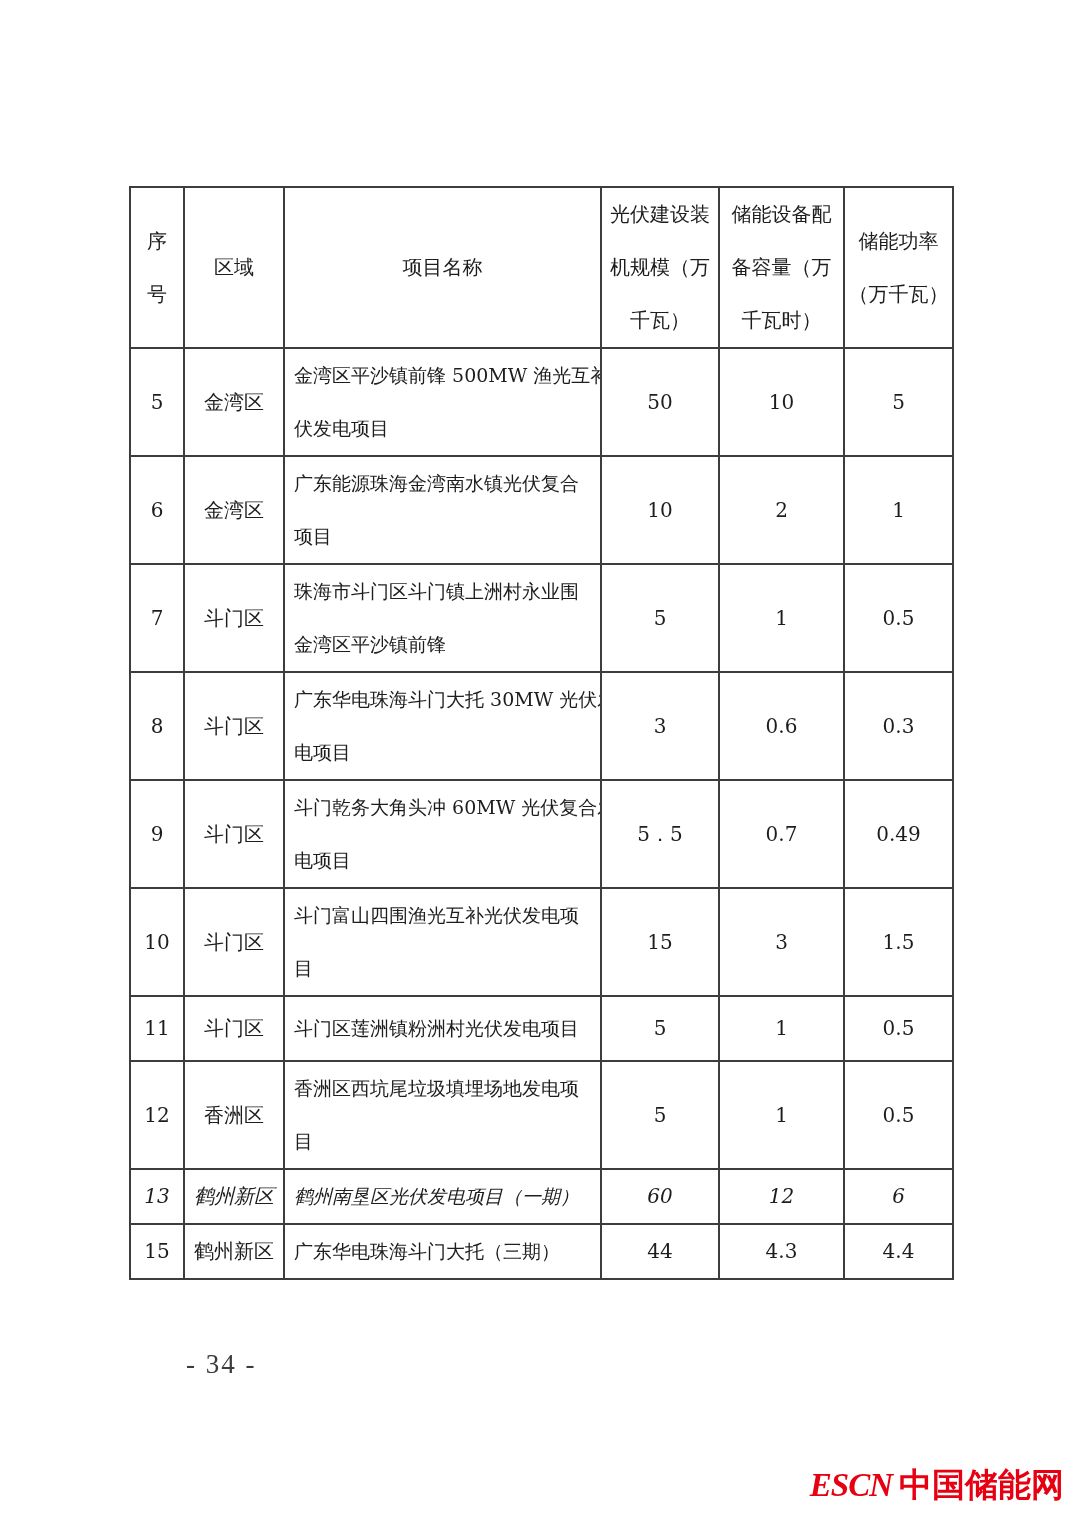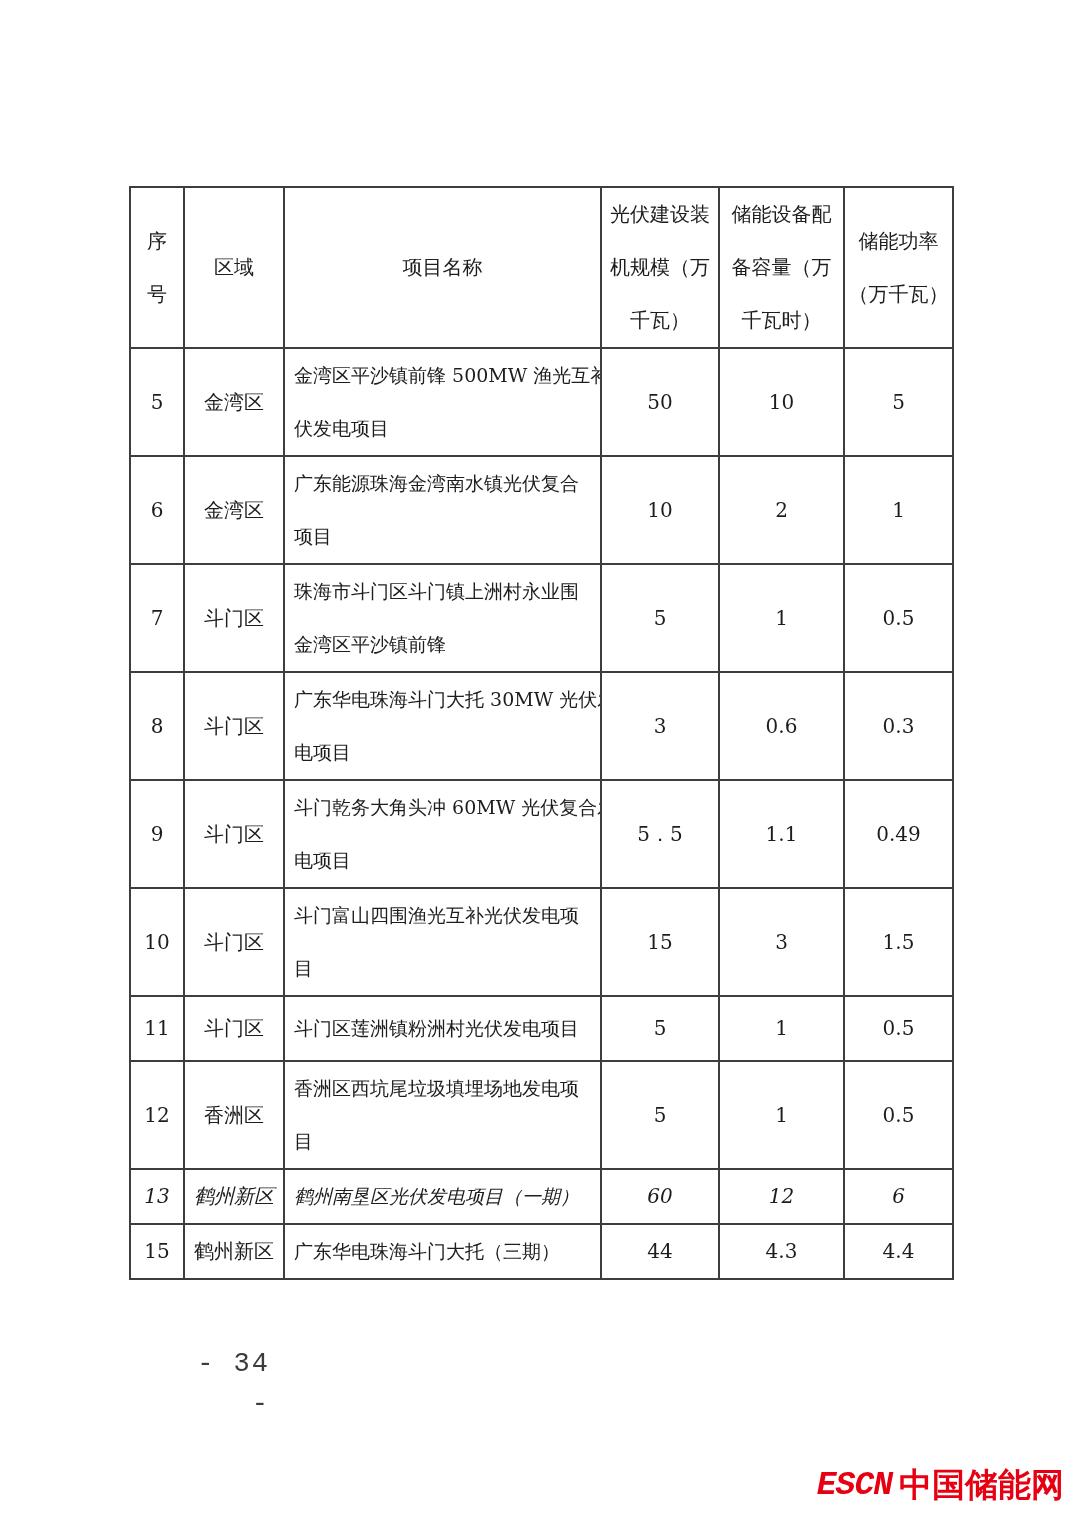--- a/index.html
+++ b/index.html
@@ -43,38 +43,38 @@
   }
   .doc-table thead tr { height: 157px; }
   .doc-table td.col-project {
     text-align: left;
     padding: 0 4px 0 9px;
     font-size: 19px;
     white-space: pre;
   }
   .page-number {
     position: absolute;
-    left: 180px;
+    left: 186px;
     top: 1344px;
     width: 90px;
     font-size: 27px;
     line-height: 40px;
-    text-align: right;
+    text-align: left;
     letter-spacing: 2px;
     color: #3c3c3c;
-    font-family: Liberation Mono, monospace;
+    font-family: Liberation Serif, serif;
   }
   .logo {
     position: absolute;
     right: 16px;
     top: 1465px;
     height: 40px;
     display: flex;
     align-items: center;
-    font-family: Liberation Mono, monospace;
+    font-family: Liberation Serif, serif;
     font-weight: 800;
     font-size: 33px;
     white-space: nowrap;
   }
   .logo .logo-latin {
     font-style: italic;
     letter-spacing: -1px;
     margin-right: 7px;
   }
   .logo .logo-cjk {
@@ -149,21 +149,21 @@
           <td class="col-pv-scale">3</td>
           <td class="col-storage-capacity">0.6</td>
           <td class="col-storage-power">0.3</td>
         </tr>
         <tr style="height: 108px;">
           <td class="col-no">9</td>
           <td class="col-region">斗门区</td>
           <td class="col-project">斗门乾务大角头冲 60MW 光伏复合发
 电项目</td>
           <td class="col-pv-scale">5．5</td>
-          <td class="col-storage-capacity">1.1</td>
+          <td class="col-storage-capacity">0.7</td>
           <td class="col-storage-power">0.49</td>
         </tr>
         <tr style="height: 100px;">
           <td class="col-no">10</td>
           <td class="col-region">斗门区</td>
           <td class="col-project">斗门富山四围渔光互补光伏发电项
 目</td>
           <td class="col-pv-scale">15</td>
           <td class="col-storage-capacity">3</td>
           <td class="col-storage-power">1.5</td>

